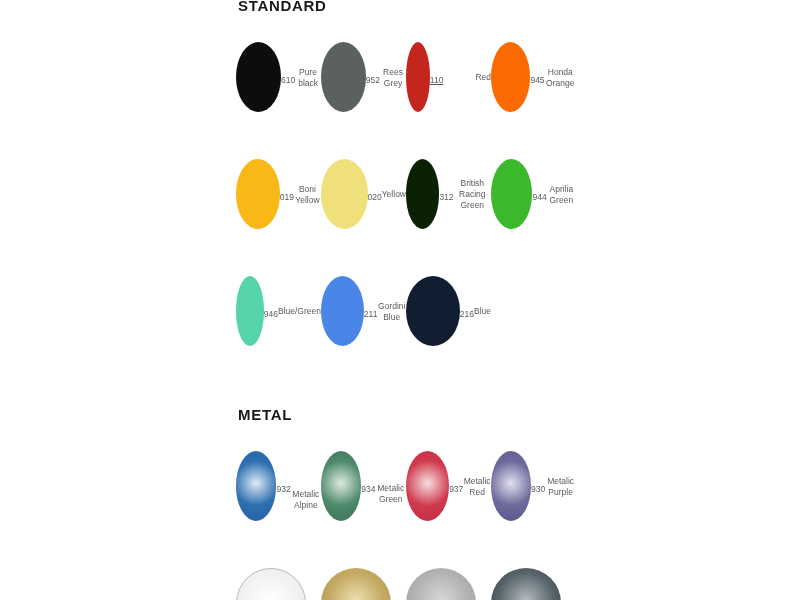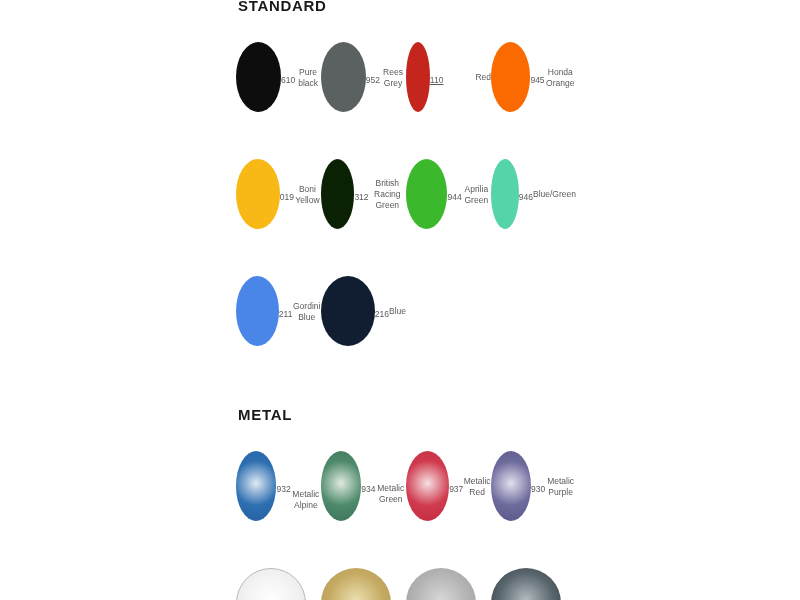--- a/index.html
+++ b/index.html
@@ -109,20 +109,25 @@
           <div class="swatch-disc" style="background: rgb(250, 106, 0);"></div>
           <div class="swatch-code" style="color: rgb(90, 90, 90);">945</div>
           <div class="swatch-name" style="color: rgb(90, 90, 90);">Honda Orange</div>
         </div>
         <div class="swatch-cell">
           <div class="swatch-disc" style="background: rgb(248, 184, 22);"></div>
           <div class="swatch-code" style="color: rgb(90, 90, 90);">019</div>
           <div class="swatch-name" style="color: rgb(90, 90, 90);">Boni Yellow</div>
         </div>
         <div class="swatch-cell">
+          <div class="swatch-disc" style="background: rgb(239, 224, 124);"></div>
+          <div class="swatch-code" style="color: rgb(90, 90, 90);">020</div>
+          <div class="swatch-name" style="color: rgb(90, 90, 90);">Yellow</div>
+        </div>
+        <div class="swatch-cell">
           <div class="swatch-disc" style="background: rgb(11, 33, 4);"></div>
           <div class="swatch-code" style="color: rgb(90, 90, 90);">312</div>
           <div class="swatch-name" style="color: rgb(90, 90, 90);">British Racing Green</div>
         </div>
         <div class="swatch-cell">
           <div class="swatch-disc" style="background: rgb(59, 184, 43);"></div>
           <div class="swatch-code" style="color: rgb(90, 90, 90);">944</div>
           <div class="swatch-name" style="color: rgb(90, 90, 90);">Aprilia Green</div>
         </div>
         <div class="swatch-cell">

